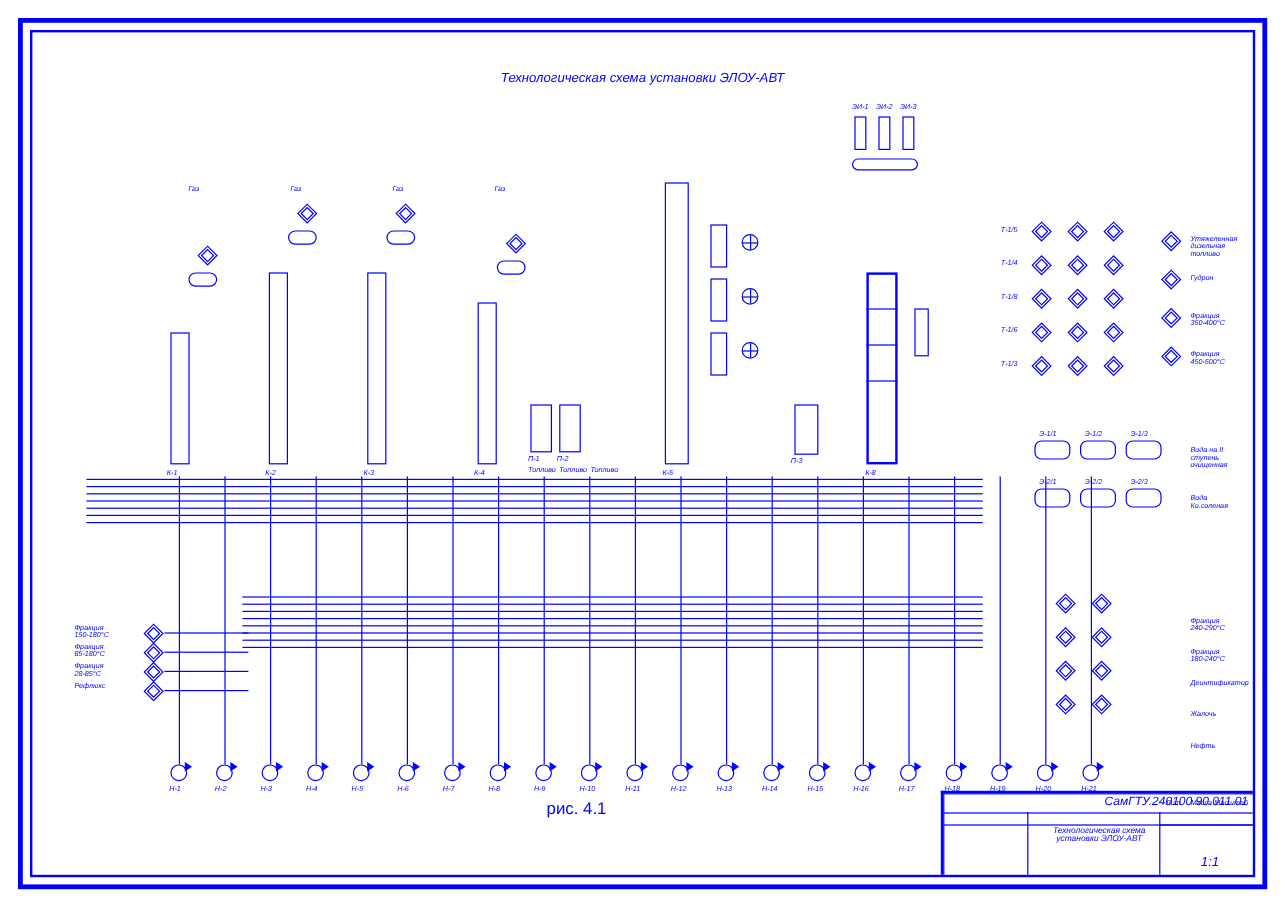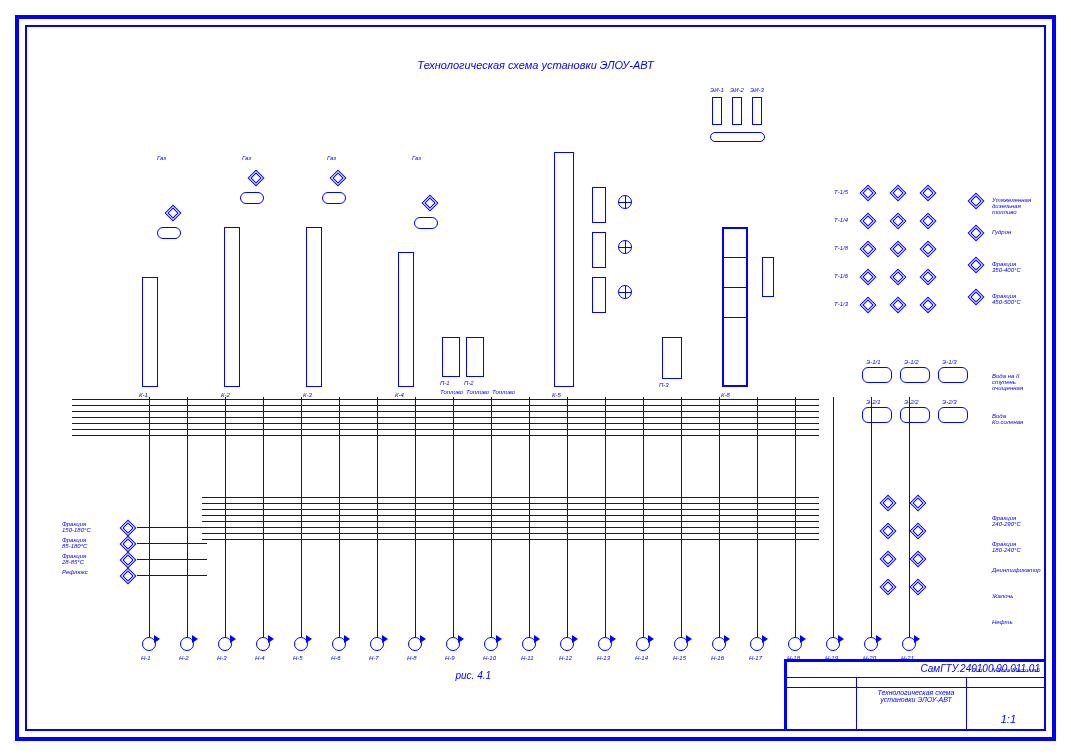--- a/index.html
+++ b/index.html
@@ -1,20 +1,20 @@
 <!DOCTYPE html>
 <html><head>
 <meta charset="utf-8">
 <style>
 *{margin:0;padding:0;box-sizing:border-box}
 body{background:#fff;width:1071px;height:756px;position:relative;font-family:Arial,sans-serif;overflow:hidden}
 .frame{position:absolute;top:15px;left:15px;right:15px;bottom:15px;border:4px solid #00f}
 .frame2{position:absolute;top:6px;left:6px;right:6px;bottom:6px;border:2px solid #00f}
 .title{position:absolute;top:32px;left:50%;transform:translateX(-50%);font-style:italic;font-size:11px;color:#00f}
-.figlabel{position:absolute;bottom:48px;left:50%;transform:translateX(-80px);font-style:italic;font-size:10px;color:#00f}
+.figlabel{position:absolute;bottom:48px;left:50%;transform:translateX(-80px);font-size:14px;color:#00f}
 
 
 .schem{position:absolute;top:50px;left:35px;right:35px;bottom:90px}
 .col{position:absolute;border:1px solid #00f}
 .lbl{position:absolute;font-size:6px;font-style:italic;color:#00f;white-space:nowrap}
 .pump{position:absolute;width:14px;height:14px;border:1px solid #00f;border-radius:50%}
 .pump::after{content:"";position:absolute;left:11px;top:-3px;width:0;height:0;border-left:6px solid #00f;border-top:4px solid transparent;border-bottom:4px solid transparent}
 .hx{position:absolute;width:12px;height:12px;border:1px solid #00f;transform:rotate(45deg)}
 .hx::after{content:"";position:absolute;inset:1px;border:1px solid #00f}
 .ex{position:absolute;width:14px;height:14px;border:1px solid #00f;border-radius:50%}

